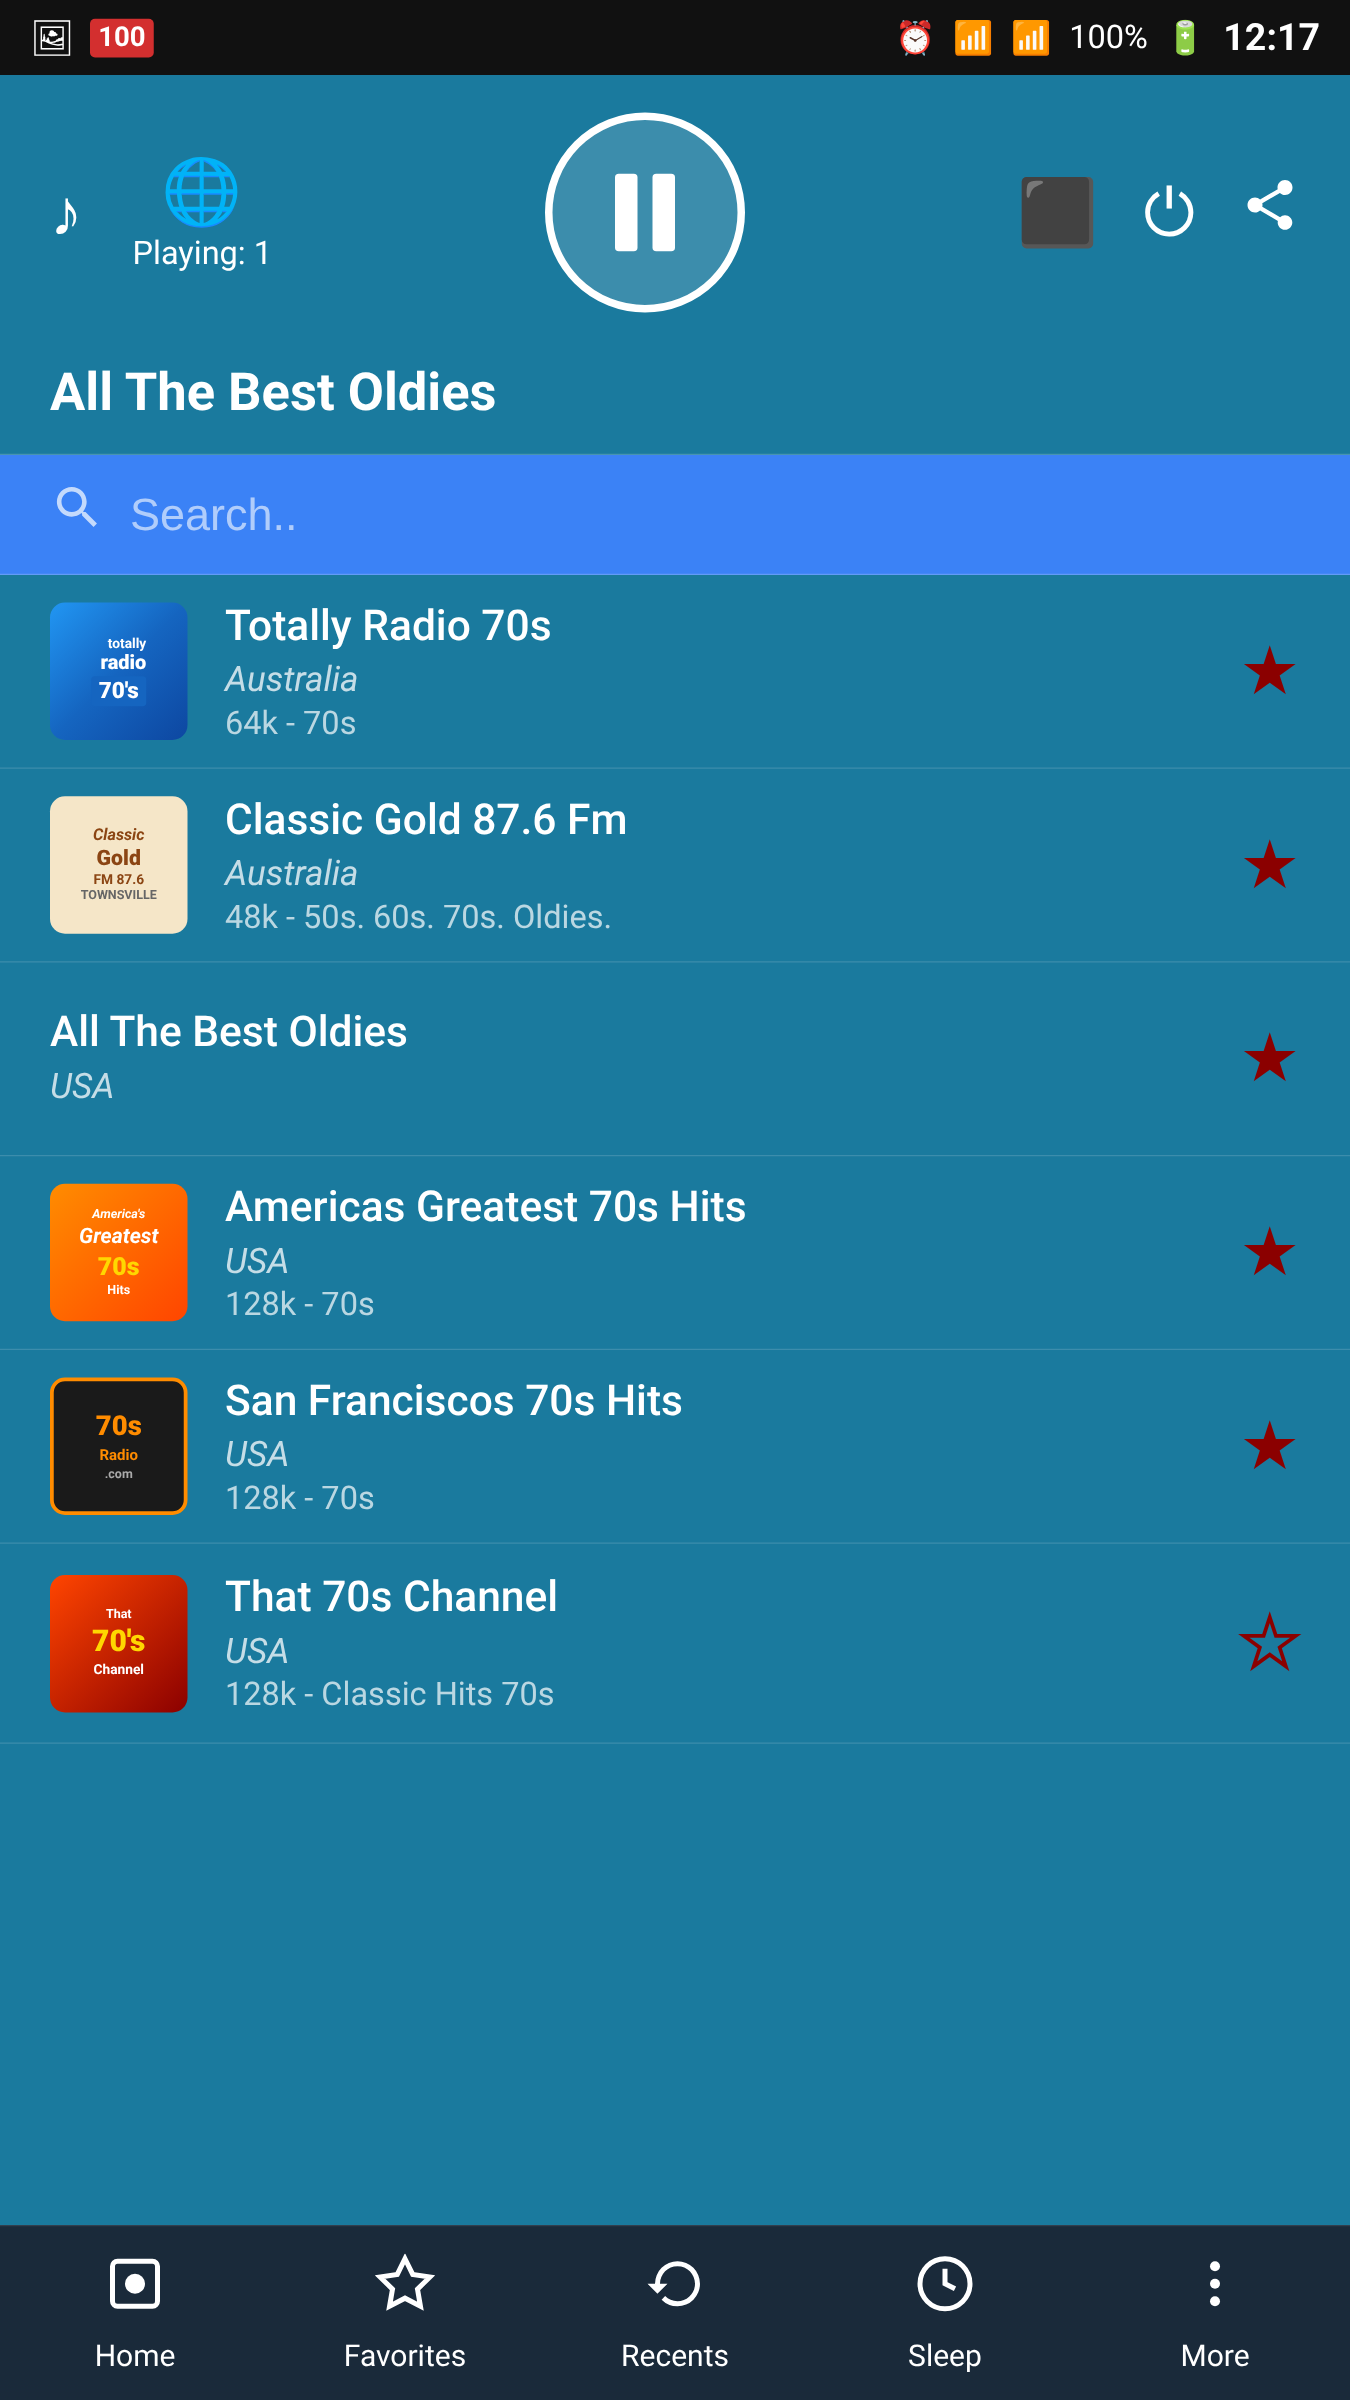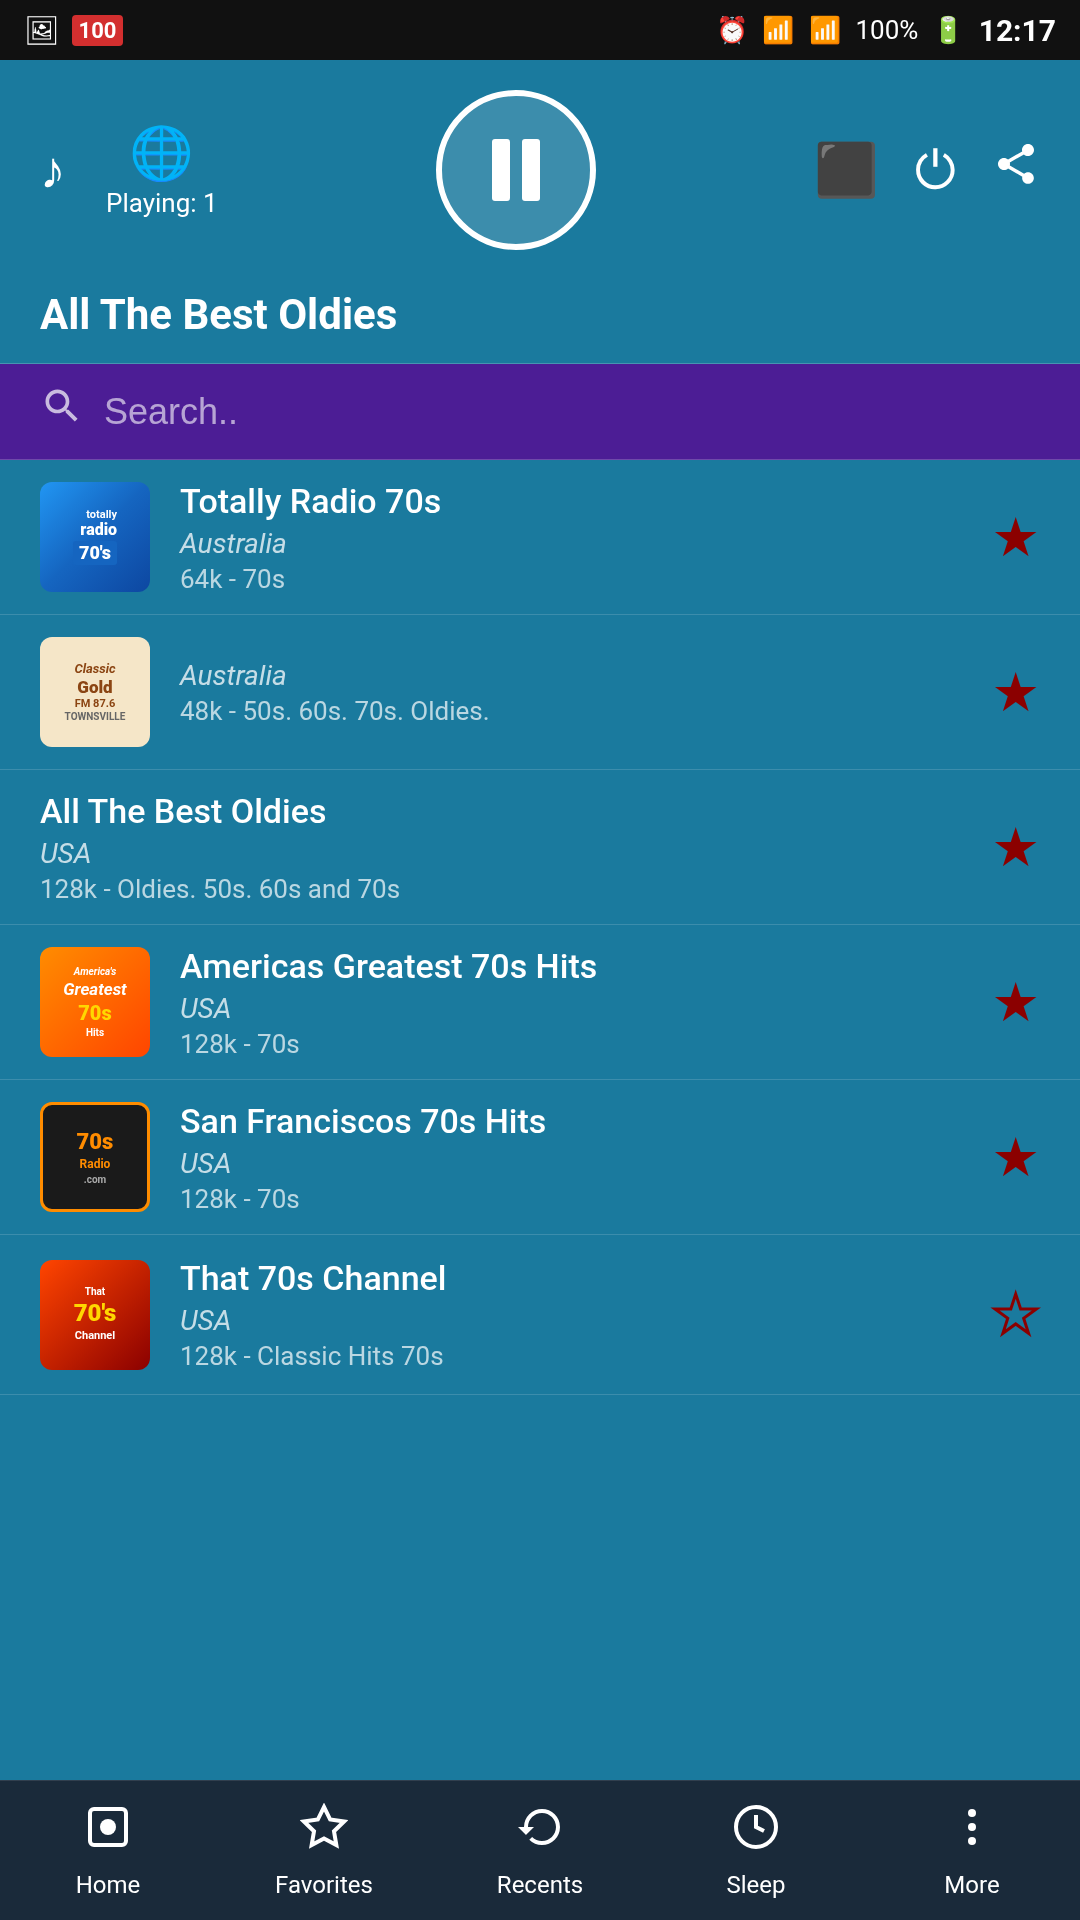--- a/index.html
+++ b/index.html
@@ -111,21 +111,21 @@
       font-weight: bold;
       color: white;
     }
 
     
     .search-bar {
       display: flex;
       align-items: center;
       padding: 20px 40px;
       border-bottom: 1px solid rgba(255,255,255,0.2);
-      background-color: #4c1d95;
+      background-color: #3b82f6;
     }
     .search-icon-wrap {
       font-size: 44px;
       color: rgba(255,255,255,0.7);
       margin-right: 20px;
     }
     .search-input {
       background: transparent;
       border: none;
       outline: none;
@@ -356,31 +356,31 @@
   <div class="station-item">
     <div class="station-logo logo-classic-gold">
       <div style="font-size:13px;font-weight:700;color:#8B4513;text-align:center;line-height:1.2;">
         <div style="font-style:italic;font-size:13px;">Classic</div>
         <div style="font-weight:900;font-size:17px;">Gold</div>
         <div style="font-size:11px;">FM 87.6</div>
         <div style="font-size:10px;color:#666;">TOWNSVILLE</div>
       </div>
     </div>
     <div class="station-info">
+      <div class="station-name">Classic Gold 87.6 Fm</div>
       <div class="station-country">Australia</div>
       <div class="station-bitrate">48k - 50s. 60s. 70s. Oldies.</div>
     </div>
     <span class="favorite-star">★</span>
   </div>
 
   <div class="station-item">
     <div class="station-info">
       <div class="station-name">All The Best Oldies</div>
       <div class="station-country">USA</div>
-      <div class="station-bitrate">128k - Oldies. 50s. 60s and 70s</div>
     </div>
     <span class="favorite-star">★</span>
   </div>
 
   <div class="station-item">
     <div class="station-logo logo-americas-greatest">
       <div style="font-size:12px;text-align:center;line-height:1.3;color:white;">
         <div style="font-size:10px;font-style:italic;">America's</div>
         <div style="font-size:17px;font-style:italic;">Greatest</div>
         <div style="font-size:20px;font-weight:900;color:#FFD700;">70s</div>

